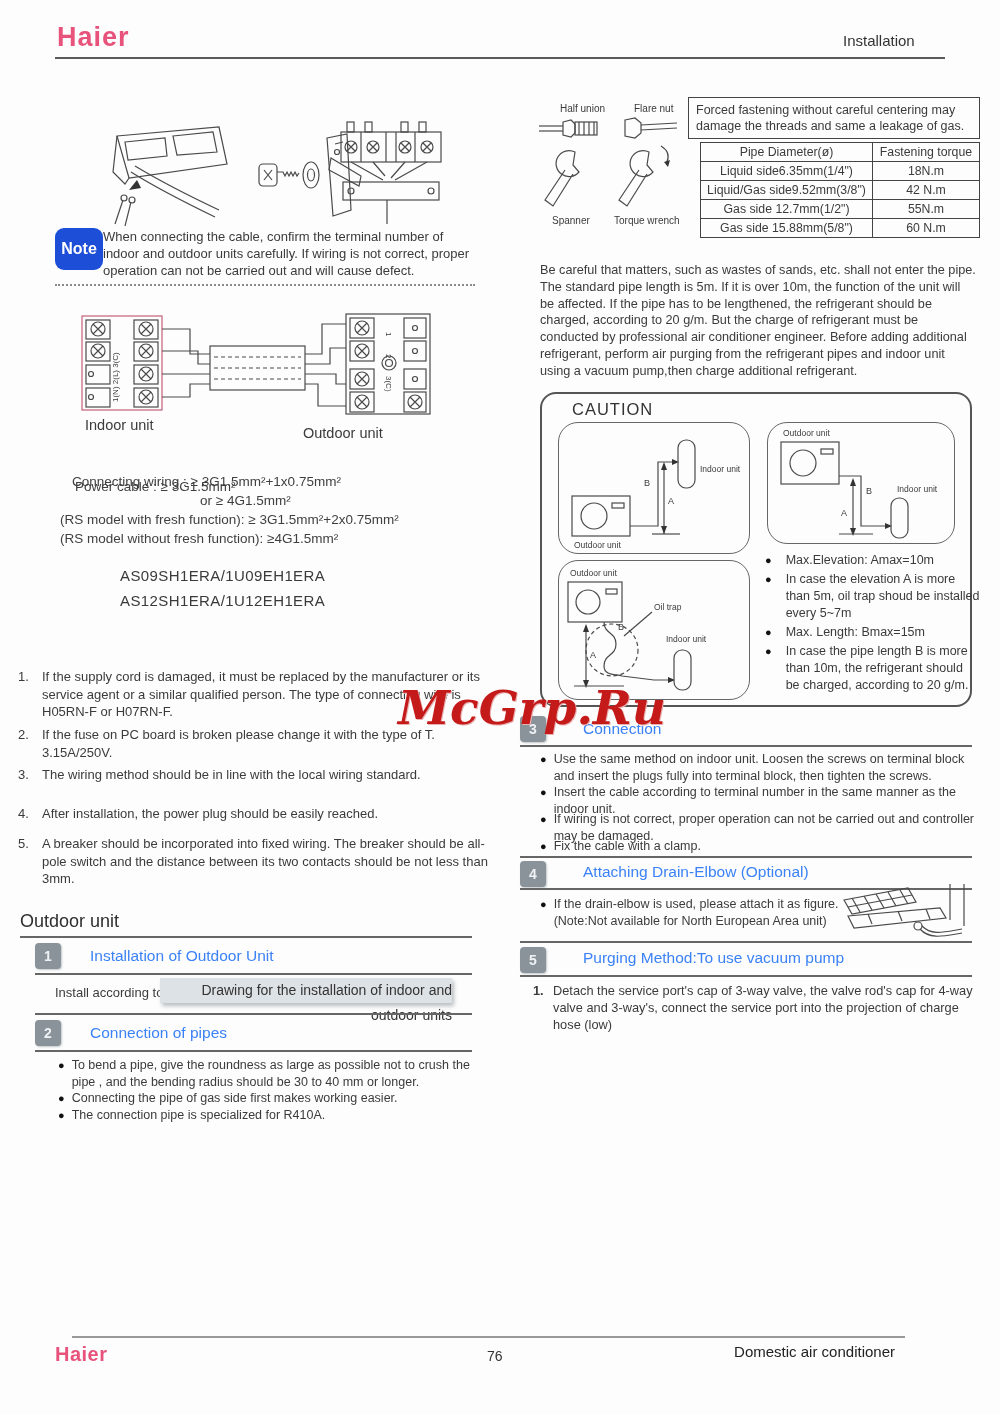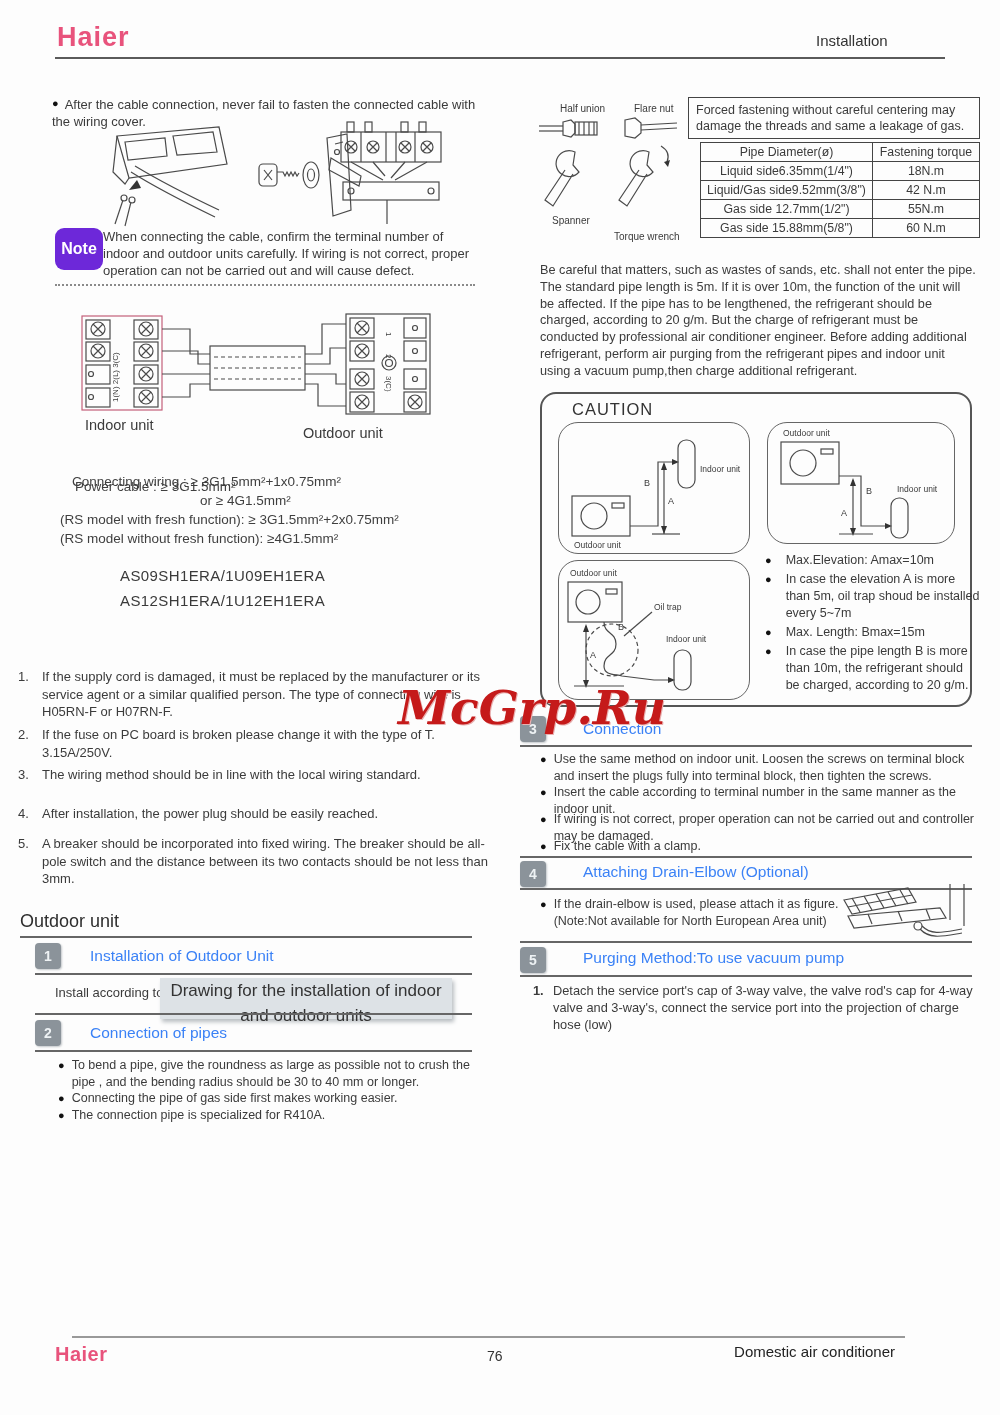--- a/index.html
+++ b/index.html
@@ -18,41 +18,41 @@
   .footer-right { font-size:15px; color:#222; }
 
   
   .t13 { font-size:13px; line-height:17px; }
   .t12 { font-size:12.5px; line-height:16.5px; }
   .dot { display:inline-block; font-size:11px; vertical-align:2px; margin-right:6px; color:#111; }
   .bullet-row { display:flex; gap:7px; }
   .bullet-row .dot { flex:0 0 auto; margin-right:0; }
 
   
-  .note-badge { width:48px; height:42px; background:#6d28d9; border-radius:9px; color:#fff;
+  .note-badge { width:48px; height:42px; background:#1d4ed8; border-radius:9px; color:#fff;
                 font-weight:bold; font-size:16px; text-align:center; line-height:42px; }
   .dotted-rule { border-top:2px dotted #8a8a8a; }
 
   
   .spec-line { font-size:13.5px; color:#3f3f3f; }
   .model-line { font-size:15px; letter-spacing:0.4px; color:#3a3a3a; }
 
   
   .num-item { display:flex; gap:6px; font-size:13px; line-height:17.5px; width:478px; }
   .num-item .n { flex:0 0 18px; }
 
   
   .sec-badge { width:26px; height:26px; background:#8b939a; border-radius:4px; color:#eef2f4;
                text-align:center; line-height:26px; font-size:14px; font-weight:bold;
                box-shadow:1px 1px 2px #c3c7ca; }
   .sec-title { font-size:15.5px; color:#3b82f6; }
   .outdoor-heading { font-size:18px; color:#2e2e2e; }
 
-  .install-box { background:#dde2e6; box-shadow:2px 3px 4px #b9bec2; font-size:17px;
-                 text-align:center; line-height:25px; height:41px; color:#333; }
+  .install-box { background:#dde2e6; box-shadow:2px 3px 4px #b9bec2; font-size:14px;
+                 text-align:right; line-height:25px; height:25px; color:#333; }
 
   
   .tool-label { font-size:10px; color:#3b3b3b; }
   .warn-box { border:1.5px solid #444; padding:4px 7px; font-size:12.5px; line-height:16px; color:#3b3b3b; }
   table.torque { border-collapse:collapse; font-size:12.3px; color:#3b3b3b; }
   table.torque td, table.torque th { border:1.4px solid #444; text-align:center; height:19px;
                  padding:0 3px; font-weight:normal; }
   .para { font-size:12.7px; line-height:16.8px; color:#3b3b3b; }
 
   .caution-box { border:2px solid #555; border-radius:16px; }
@@ -67,26 +67,23 @@
 
   .watermark { font-family:"DejaVu Serif", serif; font-style:italic; font-weight:bold;
                font-size:47px; color:#c51a1a; z-index:50; text-shadow:1px 1px 0 #e8b0b0; }
 </style>
 </head>
 <body>
 
 <div class="page">
 
   <div class="abs brand" style="left:57px; top:22px;">Haier</div>
-  <div class="abs header-title" style="left:816px; top:32px;">Installation</div>
+  <div class="abs header-title" style="left:843px; top:32px;">Installation</div>
   <div class="abs rule" style="left:55px; top:57px; width:890px;"></div>
 
-  <div class="abs t13" style="left:52px; top:95px; width:428px;">
-    <span class="dot">●</span><span>After the cable connection,  never fail to fasten the connected cable with the wiring cover.</span>
-  </div>
 
   <svg class="abs sketch" style="left:95px; top:122px;" width="150" height="112" viewBox="0 0 150 112">
     <path d="M22,14 L124,5 L132,42 L34,56 Z"></path>
     <path d="M30,20 L70,16 L72,34 L33,38 Z"></path>
     <path d="M78,14 L118,10 L122,30 L82,33 Z"></path>
     <path d="M22,14 L18,50 L30,62 L34,56"></path>
     <path d="M36,50 C55,62 85,78 120,95"></path>
     <path d="M40,44 C60,56 90,72 124,88"></path>
     <polygon points="34,68 42,58 46,66" style="fill:#333;stroke:none;"></polygon>
     <path d="M28,78 L20,102"></path>
@@ -291,21 +288,21 @@
     </g>
     <g>
       <path d="M112,36 a13,13 0 1 0 4,20 l-6,-7 z"></path>
       <path d="M102,54 L82,84 L90,90 L110,58"></path>
       <path d="M124,30 q10,6 6,16"></path>
       <polygon points="127,46 133,44 131,51" style="fill:#333;stroke:none;"></polygon>
     </g>
   </svg>
 
   <div class="abs tool-label" style="left:552px; top:215px;">Spanner</div>
-  <div class="abs tool-label" style="left:614px; top:215px;margin-top:16px;">Torque wrench</div>
+  <div class="abs tool-label" style="left:614px; top:215px;">Torque wrench</div>
 
   <div class="abs warn-box" style="left:688px; top:97px; width:292px;">Forced fastening without careful  centering may damage the threads and same a leakage of gas.</div>
 
   <table class="abs torque" style="left:700px; top:142px; width:280px;">
     <tbody>
         <tr>
       <th style="width:172px;">Pipe Diameter(ø)</th>
       <th>Fastening torque</th>
     </tr>
     <tr>

